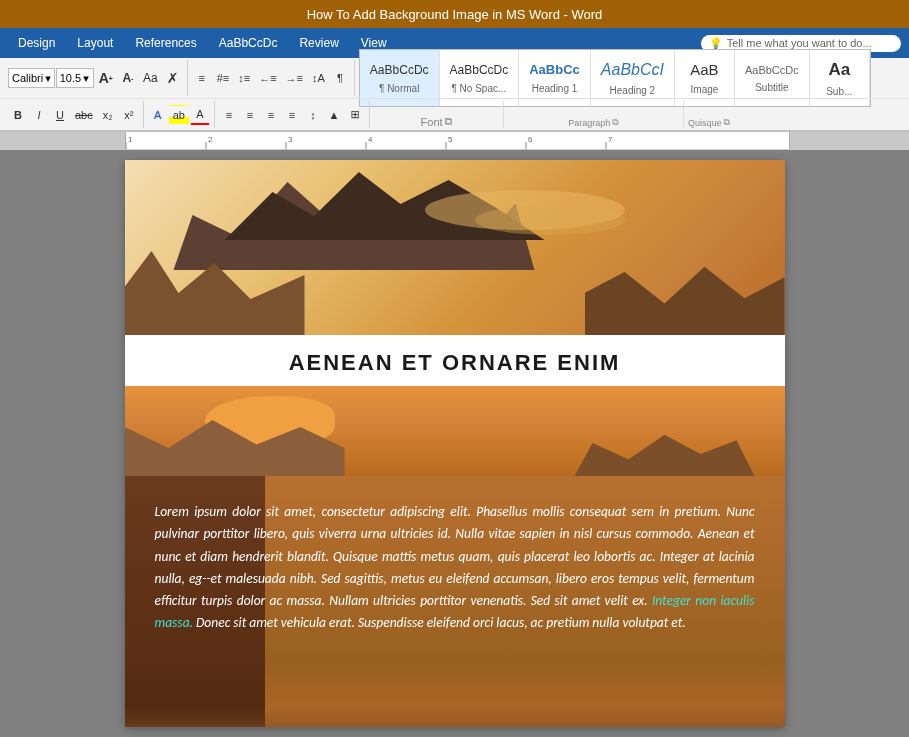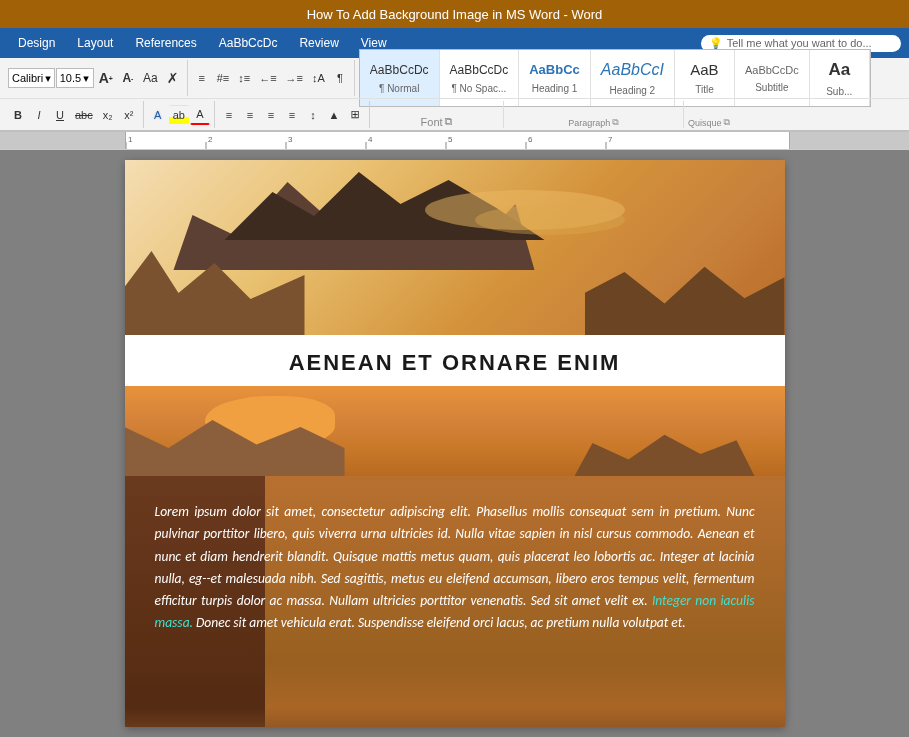--- a/index.html
+++ b/index.html
@@ -360,21 +360,21 @@
         <div class="style-item">
           <span class="s-preview" style="font-size:13px;color:#2e74b5;font-weight:bold;">AaBbCc</span>
           <span class="s-label">Heading 1</span>
         </div>
         <div class="style-item">
           <span class="s-preview" style="font-size:16px;color:#2e74b5;font-style:italic;">AaBbCcI</span>
           <span class="s-label">Heading 2</span>
         </div>
         <div class="style-item">
           <span class="s-preview" style="font-size:15px;color:#333;">AaB</span>
-          <span class="s-label">Title</span>
+          <span class="s-label">Image</span>
         </div>
         <div class="style-item">
           <span class="s-preview" style="font-size:11px;color:#666;">AaBbCcDc</span>
           <span class="s-label">Subtitle</span>
         </div>
         <div class="style-item">
           <span class="s-preview" style="font-size:17px;color:#333;font-weight:bold;">Aa</span>
           <span class="s-label">Sub...</span>
         </div>
       </div>

